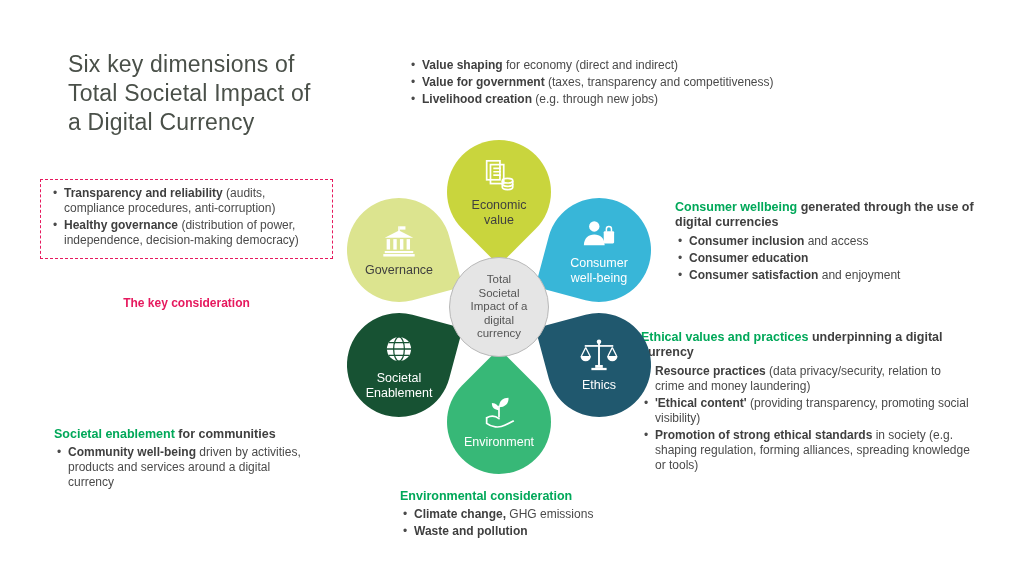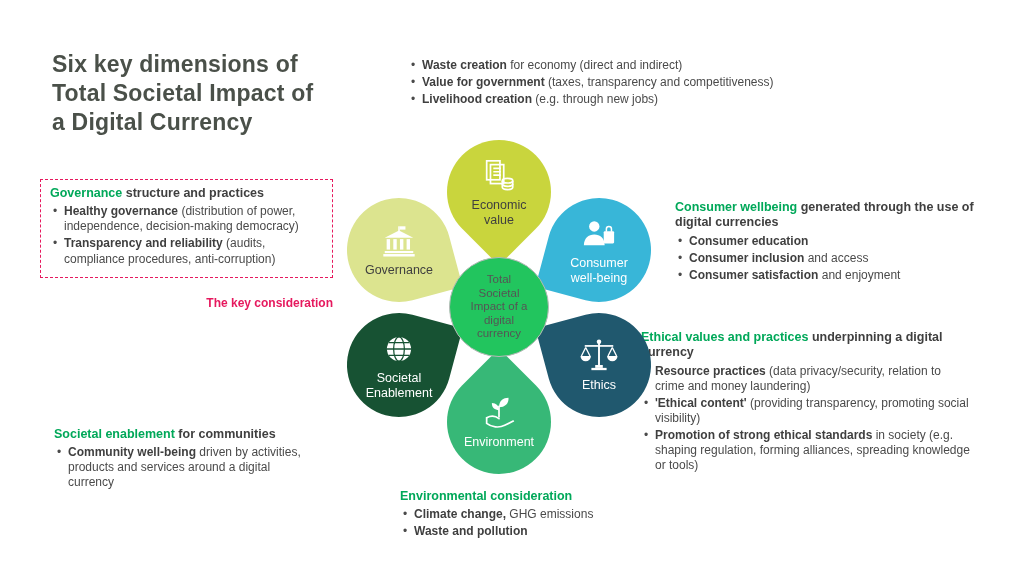--- a/index.html
+++ b/index.html
@@ -1,40 +1,40 @@
 <!DOCTYPE html>
 <html><head>
 <meta charset="utf-8">
 <style>
   * { margin:0; padding:0; box-sizing:border-box; }
   html,body { width:1024px; height:576px; }
   body { font-family:"Liberation Sans", sans-serif; background:#ffffff; position:relative; overflow:hidden; }
   .slide { position:absolute; inset:0; background:#ffffff; }
 
-  .title { position:absolute; left:52px; top:50px; font-size:23px; line-height:1.27;
-           color:#4a5049; white-space:pre-line; font-weight:700; letter-spacing:0.2px; }
+  .title { position:absolute; left:68px; top:50px; font-size:23px; line-height:1.27;
+           color:#4a5049; white-space:pre-line; font-weight:400; letter-spacing:0.2px; }
 
   
   .callout { position:absolute; font-size:12px; color:#4a4a4a; }
   .co-head { font-weight:bold; font-size:12.5px; color:#3f3f3f; line-height:1.22; margin-bottom:3px; }
   .co-head .hl { color:#00a859; }
   .bullets { list-style:none; }
   .bullets li { position:relative; padding-left:14px; line-height:1.26; margin-bottom:2px; }
   .bullets li::before { content:"\2022"; position:absolute; left:3px; color:#4a4a4a; }
   .bullets b { color:#3f3f3f; }
 
   .economic-callout   { left:408px; top:58px;  width:420px; }
   .consumer-callout   { left:675px; top:200px; width:328px; }
   .ethics-callout     { left:641px; top:330px; width:330px; }
   .societal-callout   { left:54px;  top:427px; width:255px; }
   .environment-callout{ left:400px; top:489px; width:300px; }
 
   .gov-wrap  { left:40px; top:179px; width:293px; }
   .gov-box   { border:1.5px dashed #e6195e; padding:6px 9px 8px 9px; }
-  .gov-note  { position:absolute; left:40px; top:296px; width:293px; text-align:right;
+  .gov-note  { position:absolute; left:40px; top:296px; width:293px; text-align:center;
                color:#e6195e; font-weight:bold; font-size:12px; }
 
   
   .petal { position:absolute; width:104px; height:104px; border-radius:50% 50% 0 50%; }
   .petal-0 { left:447px; top:140px; transform:rotate(45deg);  }
   .petal-1 { left:547px; top:198px; transform:rotate(105deg); }
   .petal-2 { left:547px; top:313px; transform:rotate(165deg); }
   .petal-3 { left:447px; top:370px; transform:rotate(225deg); }
   .petal-4 { left:347px; top:313px; transform:rotate(285deg); }
   .petal-5 { left:347px; top:198px; transform:rotate(345deg); }
@@ -46,61 +46,58 @@
   .rot-2 { transform:rotate(-165deg); }
   .rot-3 { transform:rotate(-225deg); }
   .rot-4 { transform:rotate(-285deg); }
   .rot-5 { transform:rotate(-345deg); }
 
   .petal-icon { height:38px; display:flex; align-items:center; justify-content:center; }
   .petal-icon svg { display:block; }
   .petal-label { font-size:12.5px; line-height:1.15; margin-top:3px; white-space:pre-line; }
 
   .center-circle { position:absolute; left:449px; top:257px; width:100px; height:100px;
-                   border-radius:50%; background:#22c55e; border:1px solid #b9b9b9; z-index:5;
+                   border-radius:50%; background:#e5e5e5; border:1px solid #b9b9b9; z-index:5;
                    display:flex; align-items:center; justify-content:center; text-align:center; }
   .center-circle span { font-size:11.5px; line-height:1.18; color:#555555; white-space:pre-line; }
 </style>
 </head>
 <body>
 
 <div class="slide">
 
   <div class="title">Six key dimensions of
 Total Societal Impact of
 a Digital Currency</div>
 
   <div class="callout economic-callout">
     <ul class="bullets">
-      <li><b>Waste creation</b><span> for economy (direct and indirect)</span></li>
+      <li><b>Value shaping</b><span> for economy (direct and indirect)</span></li>
       <li><b>Value for government</b><span> (taxes, transparency and competitiveness)</span></li>
       <li><b>Livelihood creation</b><span> (e.g. through new jobs)</span></li>
     </ul>
   </div>
 
   <div class="callout gov-wrap">
     <div class="gov-box">
-      <div class="co-head">
-        <span class="hl">Governance</span><span> structure and practices</span>
-      </div>
       <ul class="bullets">
+        <li><b>Transparency and reliability</b><span> (audits, compliance procedures, anti-corruption)</span></li>
         <li><b>Healthy governance</b><span> (distribution of power, independence, decision-making democracy)</span></li>
-        <li><b>Transparency and reliability</b><span> (audits, compliance procedures, anti-corruption)</span></li>
       </ul>
     </div>
   </div>
   <div class="gov-note">The key consideration</div>
 
   <div class="callout consumer-callout">
     <div class="co-head">
       <span class="hl">Consumer wellbeing</span><span> generated through the use of digital currencies</span>
     </div>
     <ul class="bullets">
+      <li><b>Consumer inclusion</b><span> and access</span></li>
       <li><b>Consumer education</b><span></span></li>
-      <li><b>Consumer inclusion</b><span> and access</span></li>
       <li><b>Consumer satisfaction</b><span> and enjoyment</span></li>
     </ul>
   </div>
 
   <div class="callout ethics-callout">
     <div class="co-head">
       <span class="hl">Ethical values and practices</span><span> underpinning a digital currency</span>
     </div>
     <ul class="bullets">
       <li><b>Resource practices</b><span> (data privacy/security, relation to crime and money laundering)</span></li>

